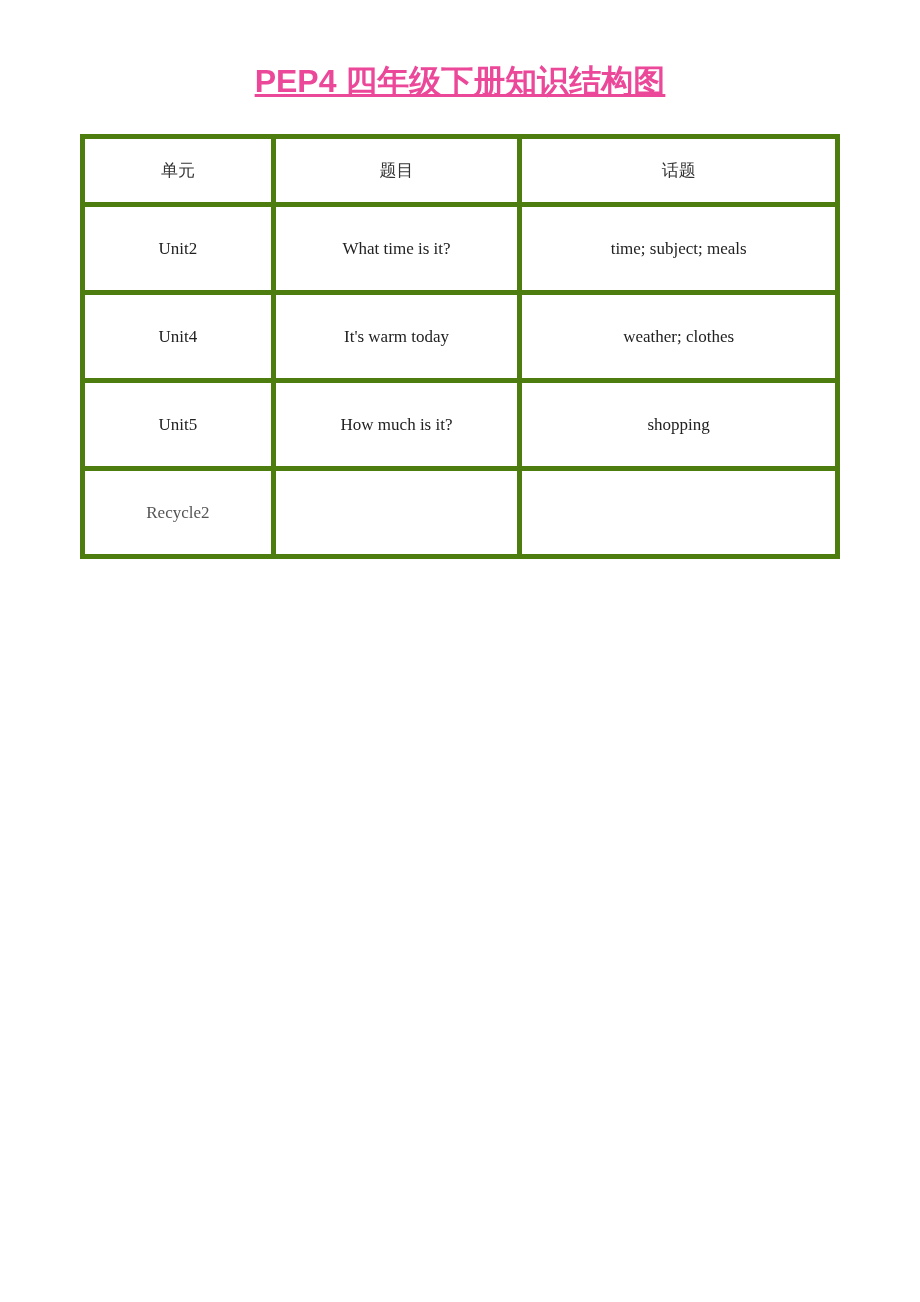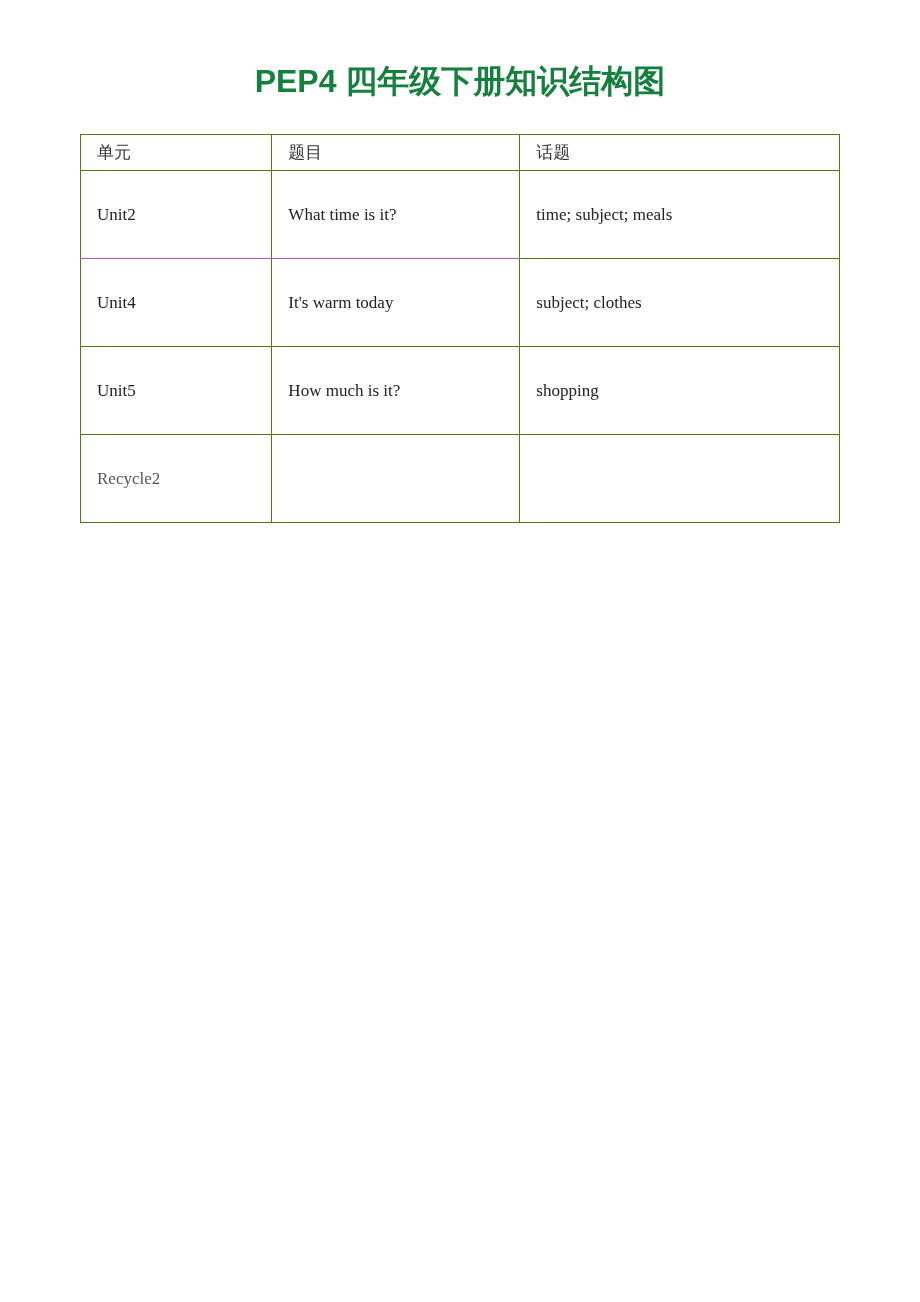--- a/index.html
+++ b/index.html
@@ -15,38 +15,39 @@
       min-height: 1302px;
       display: flex;
       flex-direction: column;
       align-items: center;
       padding: 60px 80px;
     }
 
     .page-title {
       font-size: 32px;
       font-weight: bold;
-      color: #15803d;
+      color: #ec4899;
       margin-bottom: 30px;
       text-align: center;
       font-family: "SimHei", "黑体", sans-serif;
+      text-decoration: underline;
     }
 
     .knowledge-table {
       border-collapse: collapse;
       width: 100%;
       border: 1.5px solid #555;
     }
 
     .knowledge-table th,
     .knowledge-table td {
-      border: 1px solid #4d7c0f;
-      text-align: left;
+      border: 5px solid #4d7c0f;
+      text-align: center;
       vertical-align: middle;
-      padding: 6px 16px;
+      padding: 20px 16px;
       font-size: 17px;
       color: #222;
     }
 
     .knowledge-table thead th {
       font-weight: normal;
       font-size: 17px;
       color: #333;
     }
 
@@ -101,21 +102,21 @@
   </thead>
   <tbody id="table-body">
       <tr class="unit2-row">
         <td class="col-unit">Unit2</td>
         <td class="col-topic">What time is it?</td>
         <td class="col-content">time; subject; meals</td>
       </tr>
       <tr class="unit4-row">
         <td class="col-unit">Unit4</td>
         <td class="col-topic">It's warm today</td>
-        <td class="col-content">subject; clothes</td>
+        <td class="col-content">weather; clothes</td>
       </tr>
       <tr class="unit5-row">
         <td class="col-unit">Unit5</td>
         <td class="col-topic">How much is it?</td>
         <td class="col-content">shopping</td>
       </tr>
       <tr class="row-recycle">
         <td class="col-unit">Recycle2</td>
         <td class="col-topic"></td>
         <td class="col-content"></td>

